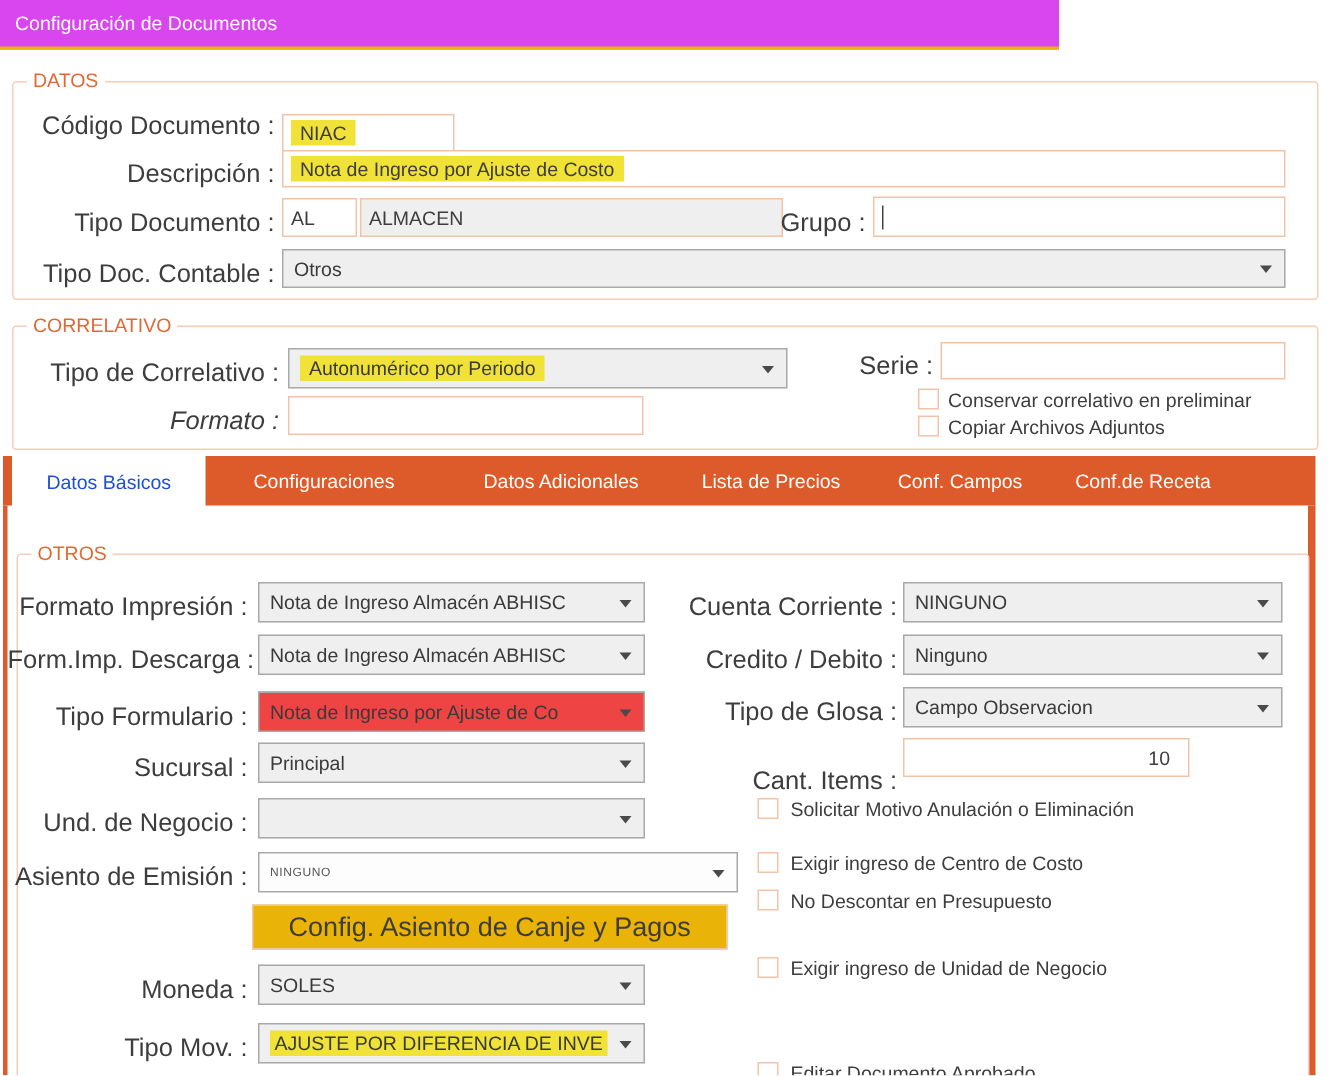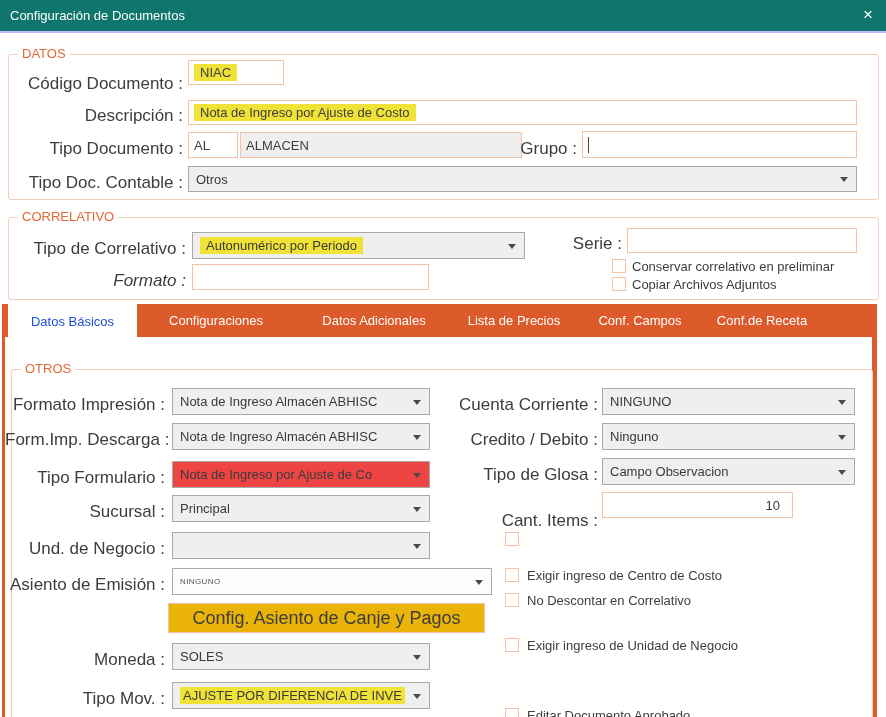--- a/index.html
+++ b/index.html
@@ -1,22 +1,22 @@
 <!DOCTYPE html>
 <html><head>
 <meta charset="utf-8">
 <style>
   html,body{margin:0;padding:0;background:#fff;}
   #window{
     position:relative;width:886px;height:717px;overflow:hidden;background:#fff;
     font-family:"Liberation Sans",sans-serif;color:#3d3d3d;font-size:13px;
   }
   
-  .titlebar{position:absolute;left:0;top:0;width:886px;height:31px;background:#0f766e;
-    border-bottom:2px solid #c4b5fd;display:flex;align-items:center;}
+  .titlebar{position:absolute;left:0;top:0;width:706px;height:31px;background:#d946ef;
+    border-bottom:2px solid #eab308;display:flex;align-items:center;}
   .titlebar .title{color:#fff;font-size:13px;padding-left:10px;}
   .close-x{position:absolute;right:13px;top:5px;color:#fff;font-size:17px;cursor:default;}
   
   .groupbox{position:absolute;border:1px solid #f6cdb8;border-radius:3px;}
   .legend{position:absolute;top:-9px;left:9px;background:#fff;padding:0 4px;color:#e06a35;font-size:13px;}
   
   .lbl{position:absolute;text-align:right;color:#3d3d3d;font-size:17px;white-space:nowrap;}
   
   .inp{position:absolute;background:#fff;border:1px solid #f3c3a7;display:flex;align-items:center;
     padding:0 5px;box-sizing:border-box;font-size:13px;overflow:hidden;white-space:nowrap;}
@@ -55,21 +55,21 @@
 
   <div class="titlebar">
     <span class="title">Configuración de Documentos</span>
   </div>
   <span class="close-x">×</span>
 
   <div class="groupbox" style="left:8px;top:54px;width:869px;height:144px;">
     <span class="legend">DATOS</span>
   </div>
   <div class="lbl" style="left:13px;width:170px;top:74px;">Código Documento :</div>
-  <div class="inp" style="left:188px;top:60px;width:96px;height:25px;">
+  <div class="inp" style="left:188px;top:76px;width:115px;height:25px;">
     <span class="hl">NIAC</span>
   </div>
   <div class="lbl" style="left:13px;width:170px;top:106px;">Descripción :</div>
   <div class="inp" style="left:188px;top:100px;width:669px;height:25px;">
     <span class="hl">Nota de Ingreso por Ajuste de Costo</span>
   </div>
   <div class="lbl" style="left:13px;width:170px;top:139px;">Tipo Documento :</div>
   <div class="inp" style="left:188px;top:132px;width:50px;height:26px;">
     <span>AL</span>
   </div>
@@ -178,22 +178,23 @@
   <div class="combo" style="left:602px;top:458px;width:253px;height:27px;">
     <span class="txt">Campo Observacion</span>
     <span class="arr"></span>
   </div>
   <div class="lbl" style="left:438px;width:160px;top:499px;margin-top:12px;">Cant. Items :</div>
   <div class="inp right-val" style="left:602px;top:492px;width:191px;height:26px;">
     <span>10</span>
   </div>
 
   <div class="cb" style="left:505px;top:532px;"></div>
+  <div class="cb-lbl" style="left:527px;top:532px;">Solicitar Motivo Anulación o Eliminación</div>
   <div class="cb" style="left:505px;top:568px;"></div>
   <div class="cb-lbl" style="left:527px;top:568px;">Exigir ingreso de Centro de Costo</div>
   <div class="cb" style="left:505px;top:593px;"></div>
-  <div class="cb-lbl" style="left:527px;top:593px;">No Descontar en Correlativo</div>
+  <div class="cb-lbl" style="left:527px;top:593px;">No Descontar en Presupuesto</div>
   <div class="cb" style="left:505px;top:638px;"></div>
   <div class="cb-lbl" style="left:527px;top:638px;">Exigir ingreso de Unidad de Negocio</div>
   <div class="cb" style="left:505px;top:708px;"></div>
   <div class="cb-lbl" style="left:527px;top:708px;">Editar Documento Aprobado</div>
 
 </div>
 
 </body></html>

